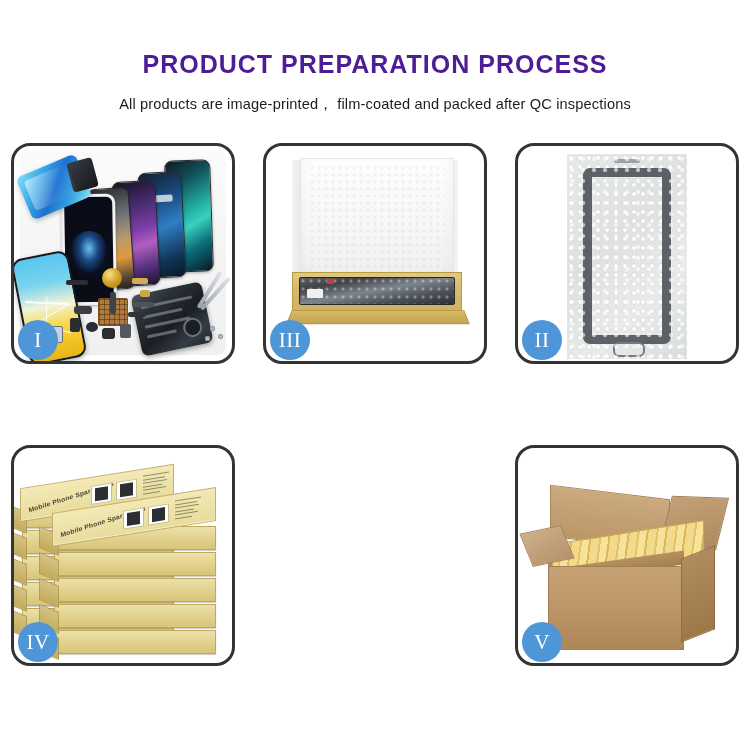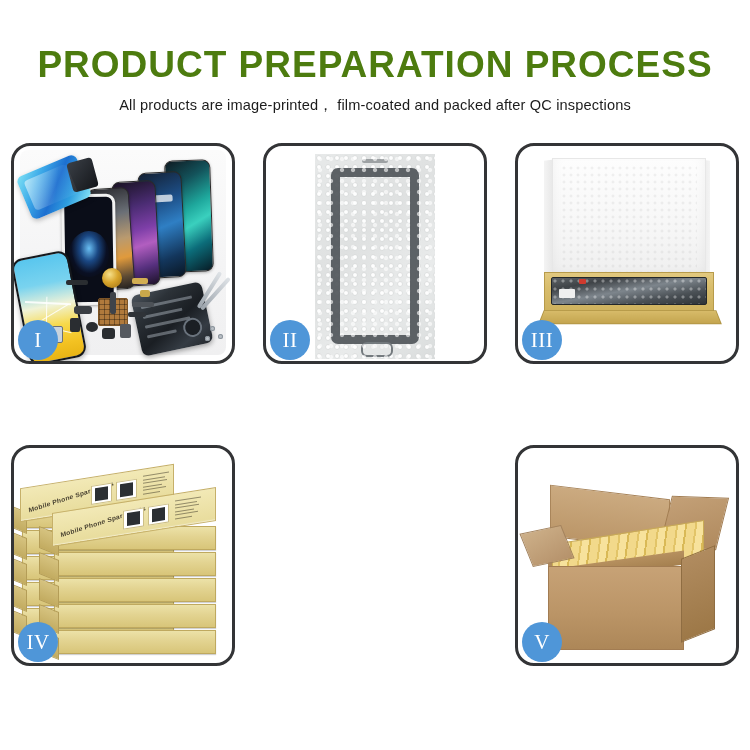--- a/index.html
+++ b/index.html
@@ -16,26 +16,26 @@
   }
 
   
   .header {
     width: 750px;
     padding-top: 34px;
     text-align: center;
   }
   .page-title {
     font-family: "Liberation Sans", sans-serif;
-    font-size: 37px;
+    font-size: 25px;
     font-weight: bold;
     letter-spacing: 1.0px;
-    color: #4d7c0f;
+    color: #4c1d95;
     line-height: 1;
-    margin: 12px;
+    margin: 18px;
     white-space: nowrap;
   }
   .page-subtitle {
     font-family: "Liberation Sans", sans-serif;
     font-size: 14.6px;
     font-weight: normal;
     color: #1c1c1c;
     letter-spacing: 0.15px;
     margin: 13px 0 0 0;
     white-space: nowrap;
@@ -576,41 +576,41 @@
         <div class="part pt9"></div>
         <div class="part pt10"></div>
         <div class="part pt11"></div>
         <div class="part pt12"></div>
       </div>
       <div class="badge">I</div>
     </div>
 
     <div class="panel">
       <div class="panel-canvas">
-        <div class="p2-wrap">
-          <div class="p2-screen"></div>
-          <div class="p2-bubbleover"></div>
-        </div>
-      </div>
-      <div class="badge">II</div>
-    </div>
-
-    <div class="panel">
-      <div class="panel-canvas">
         <div class="p3-flapL"></div>
         <div class="p3-flapR"></div>
         <div class="p3-foam"></div>
         <div class="p3-box">
           <div class="inner-screen"></div>
           <div class="red-dot"></div>
           <div class="label-dot"></div>
           <div class="box-front"></div>
         </div>
       </div>
       <div class="badge">III</div>
+    </div>
+
+    <div class="panel">
+      <div class="panel-canvas">
+        <div class="p2-wrap">
+          <div class="p2-screen"></div>
+          <div class="p2-bubbleover"></div>
+        </div>
+      </div>
+      <div class="badge">II</div>
     </div>
 
   </div>
 
   <div class="grid-row row-2">
 
     <div class="panel">
       <div class="panel-canvas p4">
         <div class="kbox sl5">
             <span class="side"></span>

